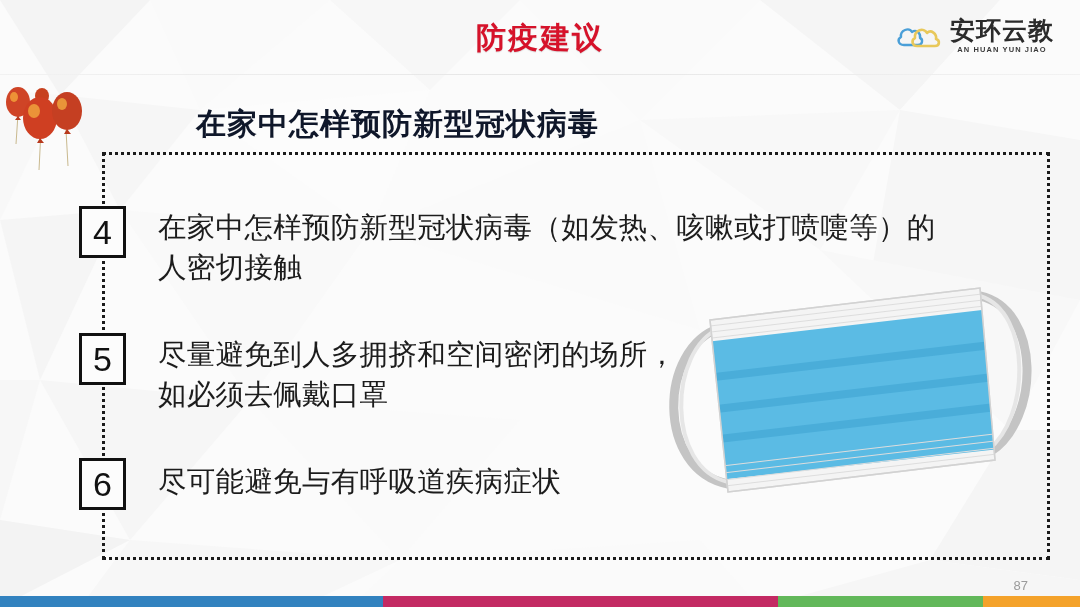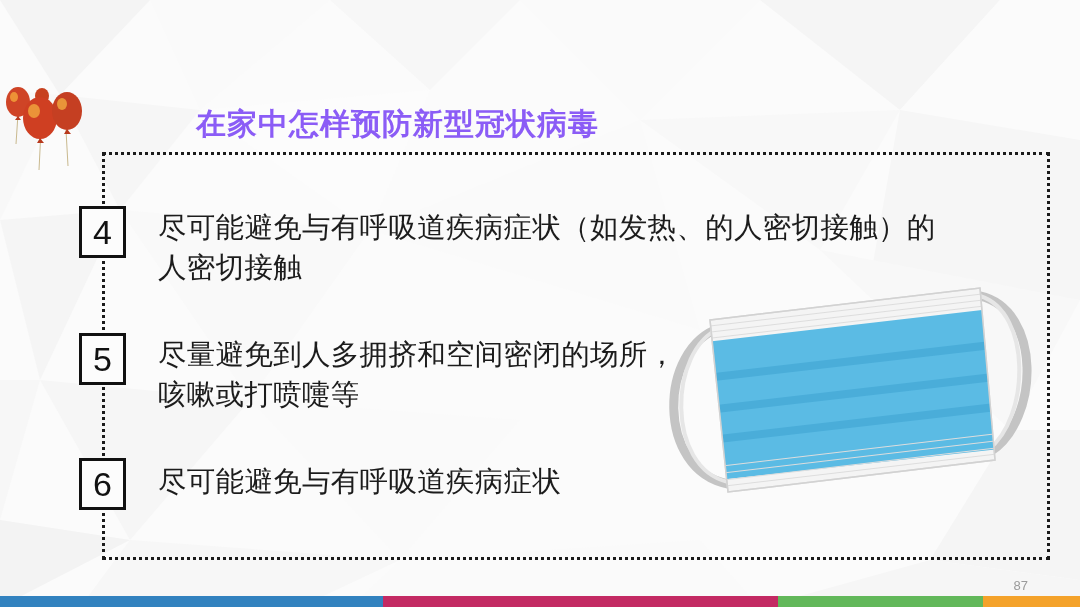--- a/index.html
+++ b/index.html
@@ -89,21 +89,21 @@
     background: linear-gradient(to right, #f2f2f2, #e6e6e6, #f2f2f2);
   }
 
   
   .subtitle {
     position: absolute;
     left: 196px;
     top: 104px;
     font-size: 30px;
     font-weight: bold;
-    color: #8b5cf6;
+    color: #0f172a;
     letter-spacing: 1px;
     font-family: "DejaVu Sans", "Liberation Sans", sans-serif;
   }
 
   
   .balloons {
     position: absolute;
     left: -4px;
     top: 78px;
     width: 110px;
@@ -225,20 +225,36 @@
       <polygon points="0,520 130,540 0,607" fill="#f3f3f3"></polygon>
       <polygon points="130,540 400,560 300,607 80,607" fill="#f7f7f7"></polygon>
       <polygon points="400,560 700,540 760,607 350,607" fill="#fafafa"></polygon>
       <polygon points="820,250 1080,300 1010,430" fill="#f8f8f8"></polygon>
       <polygon points="700,330 820,250 860,450" fill="#fbfbfb"></polygon>
       <polygon points="1010,430 1080,430 1080,580 930,560" fill="#f5f5f5"></polygon>
       <polygon points="760,607 930,560 1080,580 1080,607" fill="#f6f6f6"></polygon>
     </svg>
   </div>
 
+  <div class="header">
+    <div class="slide-title">防疫建议</div>
+
+    <div class="logo">
+      <svg class="logo-mark" viewBox="0 0 46 34">
+        <path d="M8 26 C2 26 1 20 5 18 C4 11 13 8 16 13 C20 10 25 14 24 19 C27 20 27 26 22 26 Z" fill="none" stroke="#4a9fd8" stroke-width="2.4" stroke-linejoin="round"></path>
+        <path d="M21 27 C16 27 15 21 19 19 C18 11 28 8 31 14 C35 10 41 15 40 20 C44 21 44 27 39 27 Z" fill="none" stroke="#e8c85a" stroke-width="2.6" stroke-linejoin="round"></path>
+      </svg>
+      <div class="logo-text-wrap">
+        <span class="logo-cn">安环云教</span>
+        <span class="logo-en">AN HUAN YUN JIAO</span>
+      </div>
+    </div>
+
+    <div class="header-rule"></div>
+  </div>
 
   <div class="subtitle">在家中怎样预防新型冠状病毒</div>
 
   <svg class="balloons" viewBox="0 0 110 105">
     <g stroke="#c9b98e" stroke-width="1" fill="none">
       <path d="M22 36 L20 66"></path>
       <path d="M45 52 L43 92"></path>
       <path d="M70 52 L72 88"></path>
       <path d="M46 25 L47 38"></path>
     </g>
@@ -286,25 +302,25 @@
         <line x1="74" y1="210" x2="346" y2="178"></line>
         <line x1="75" y1="216" x2="347" y2="184"></line>
       </g>
     </g>
     <polygon points="60,50 330,18 345,190 78,222" fill="none" stroke="#d2d2d2" stroke-width="1.5"></polygon>
   </svg>
 
   <div class="items">
     <div class="item" id="item-4">
       <div class="num-box">4</div>
-      <div class="item-text">尽可能避免与有呼吸道疾病症状（如发热、的人密切接触）的人密切接触</div>
+      <div class="item-text">在家中怎样预防新型冠状病毒（如发热、咳嗽或打喷嚏等）的人密切接触</div>
     </div>
     <div class="item" id="item-5">
       <div class="num-box">5</div>
-      <div class="item-text">尽量避免到人多拥挤和空间密闭的场所，咳嗽或打喷嚏等</div>
+      <div class="item-text">尽量避免到人多拥挤和空间密闭的场所，如必须去佩戴口罩</div>
     </div>
     <div class="item" id="item-6">
       <div class="num-box">6</div>
       <div class="item-text">尽可能避免与有呼吸道疾病症状</div>
     </div>
   </div>
 
   <div class="page-number">87</div>
 
   <div class="footer-bar">

